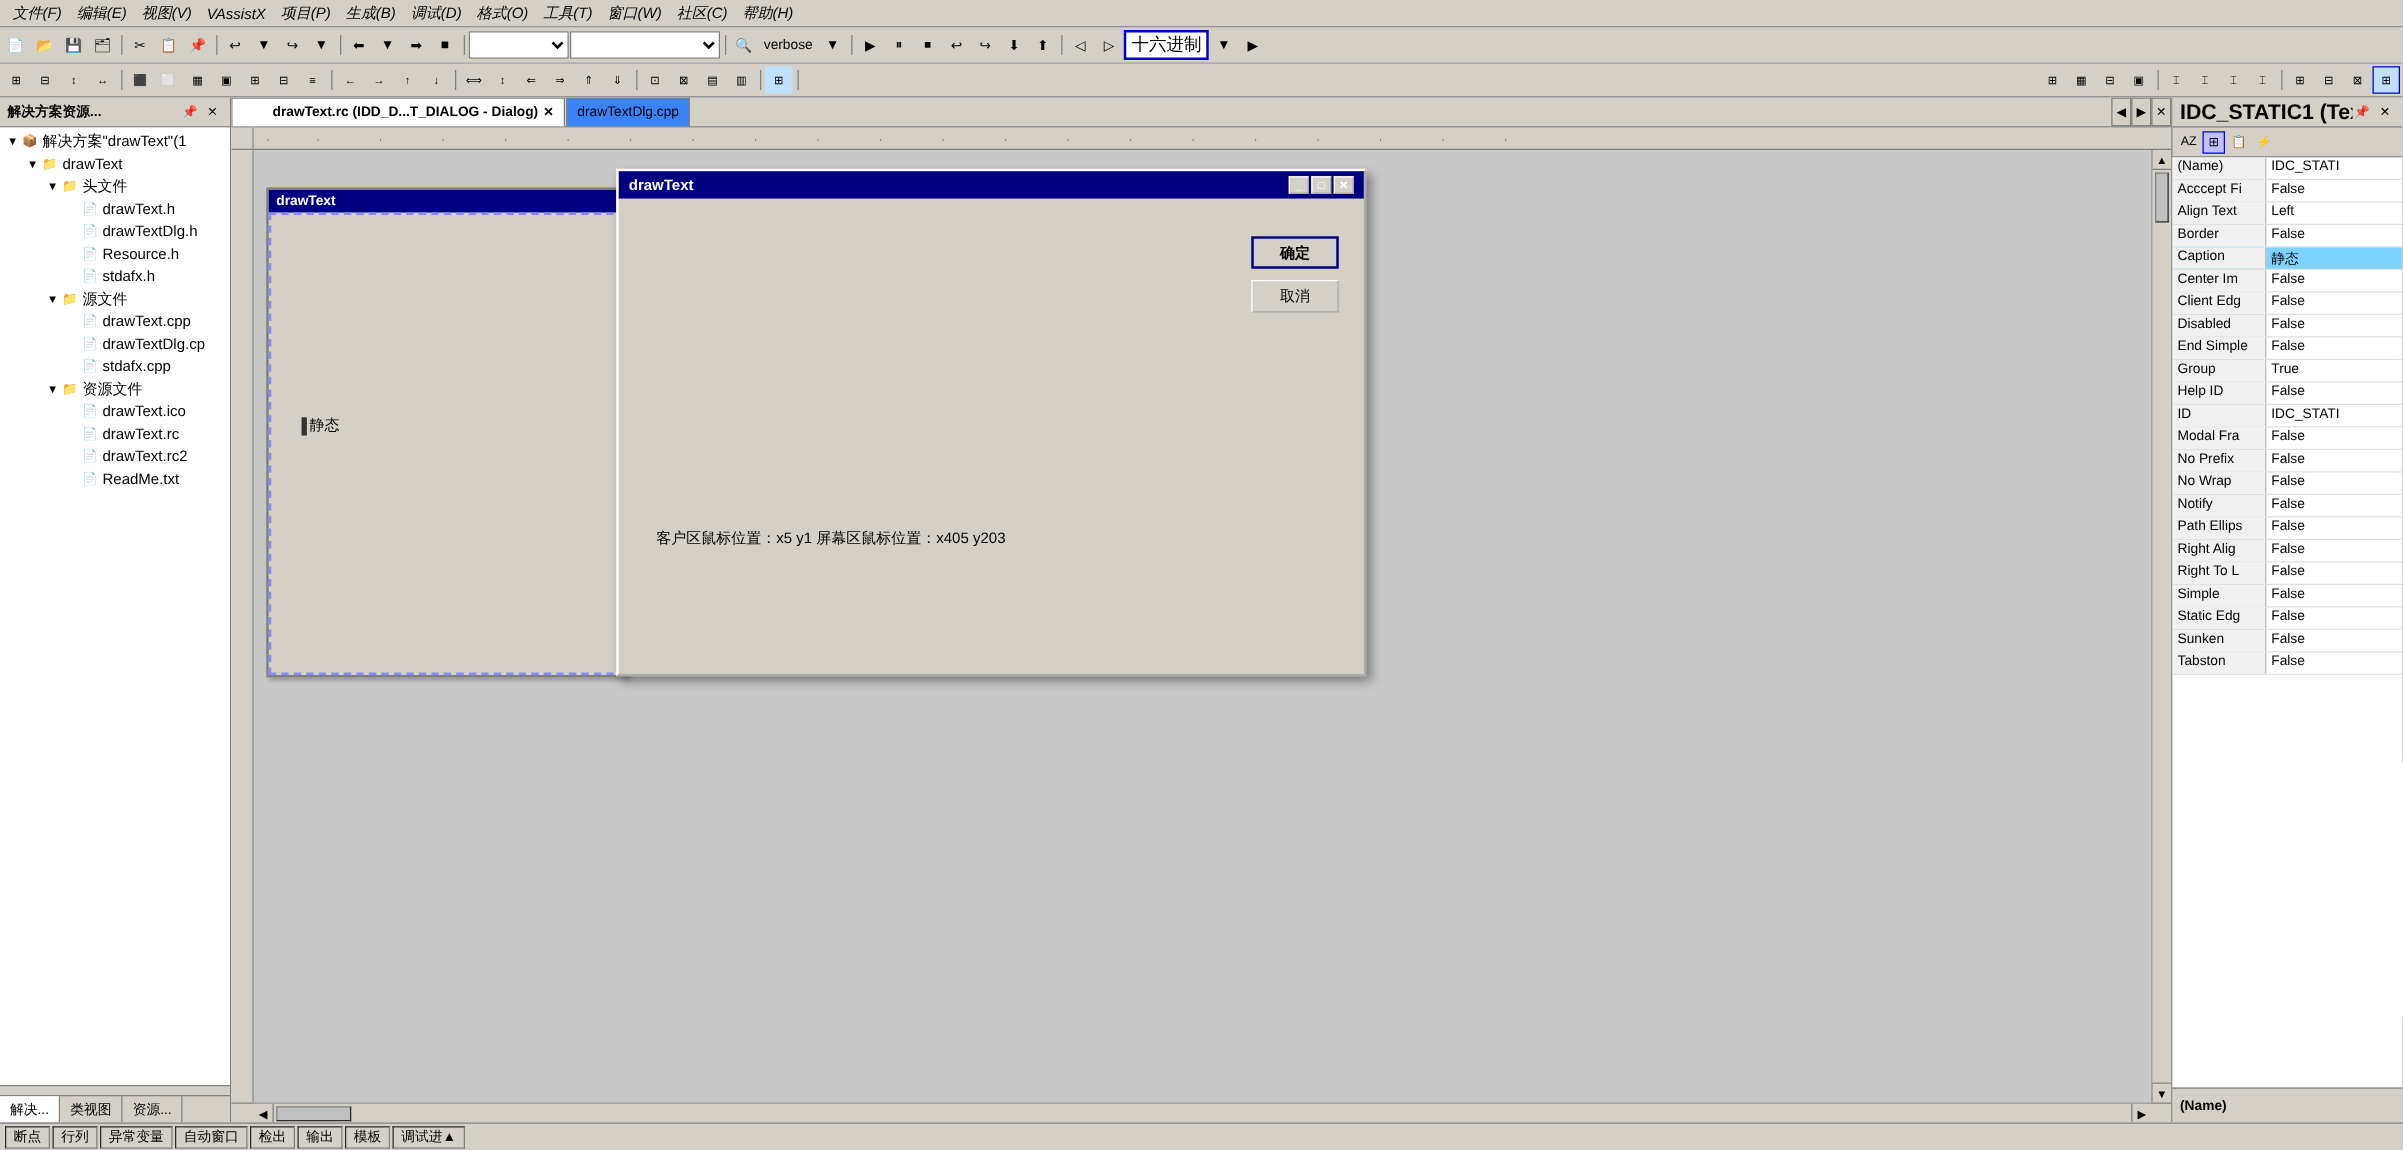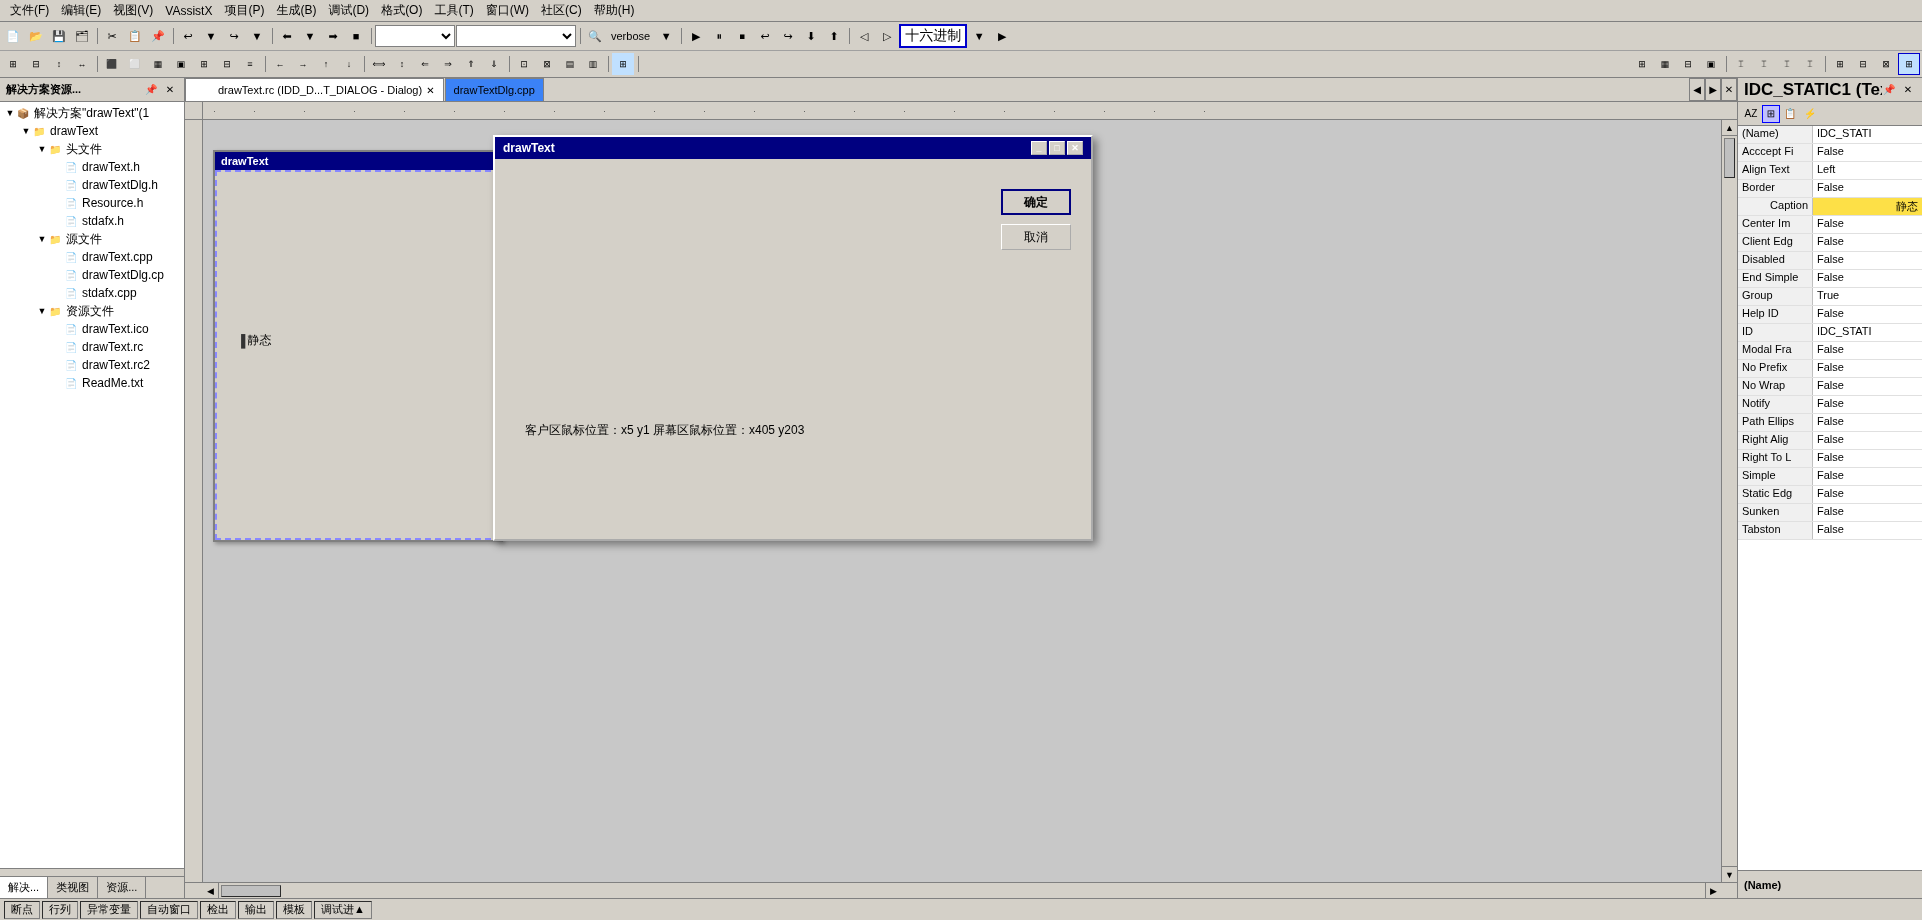--- a/index.html
+++ b/index.html
@@ -22,20 +22,21 @@
       display: flex;
       align-items: center;
       height: 22px;
       flex-shrink: 0;
     }
     .menu-item {
       padding: 2px 6px;
       cursor: pointer;
       white-space: nowrap;
       font-size: 12px;
+      font-style: italic;
     }
 
     
     .toolbar-area {
       background: #d4d0c8;
       border-bottom: 1px solid #808080;
       display: flex;
       flex-direction: column;
       flex-shrink: 0;
     }
@@ -202,21 +203,21 @@
       align-items: center;
       padding: 0 8px;
       border: 1px solid #808080;
       border-bottom: none;
       background: #3b82f6;
       cursor: pointer;
       font-size: 11px;
       white-space: nowrap;
       margin-right: 1px;
     }
-    .doc-tab.active { background: white; font-weight: normal; padding-left: 32px; }
+    .doc-tab.active { background: white; font-weight: bold; padding-left: 32px; }
     .tab-close {
       margin-left: 4px;
       cursor: pointer;
       font-size: 10px;
     }
     .tab-nav-btn {
       width: 16px;
       display: flex;
       align-items: center;
       justify-content: center;
@@ -870,21 +871,21 @@
         <div class="props-value">False</div>
       </div>
       <div class="props-row">
         <div class="props-name">Align Text</div>
         <div class="props-value">Left</div>
       </div>
       <div class="props-row">
         <div class="props-name">Border</div>
         <div class="props-value">False</div>
       </div>
-      <div class="props-row" style="background:#fde047;text-align:right;">
+      <div class="props-row" style="background:#7dd3fc;">
         <div class="props-name">Caption</div>
         <div class="props-value">静态</div>
       </div>
       <div class="props-row">
         <div class="props-name">Center Im</div>
         <div class="props-value">False</div>
       </div>
       <div class="props-row">
         <div class="props-name">Client Edg</div>
         <div class="props-value">False</div>

